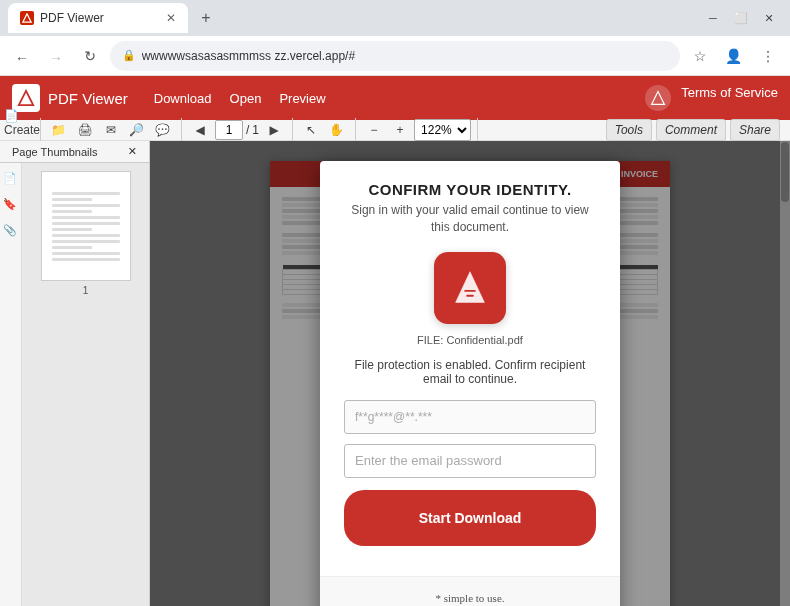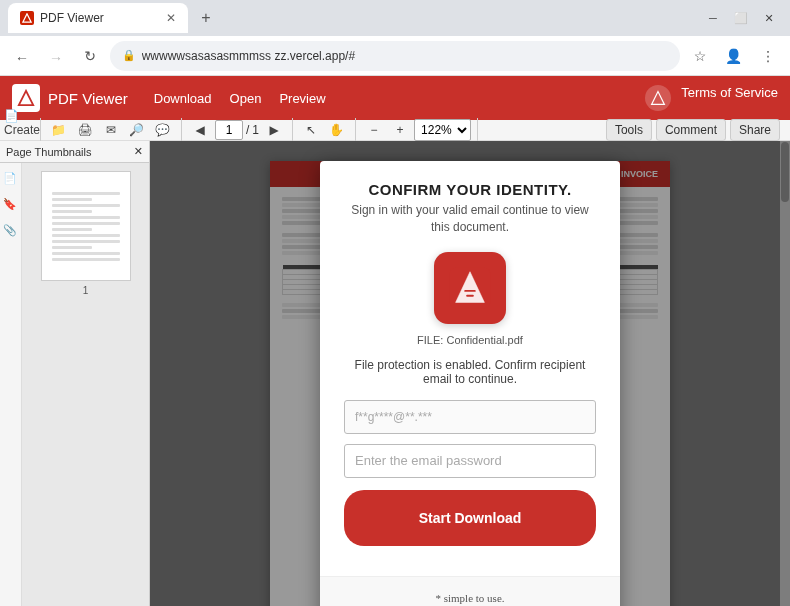--- a/index.html
+++ b/index.html
@@ -46,21 +46,21 @@
     .tos-text { color: #fff; font-size: 13px; cursor: pointer; }
 
     
     .adobe-toolbar { background: #f5f5f5; height: 21px; display: flex; align-items: center; padding: 0 10px; gap: 4px; border-bottom: 1px solid #ddd; }
     .toolbar-group { display: flex; align-items: center; gap: 2px; border-right: 1px solid #ccc; padding-right: 6px; margin-right: 2px; }
     .toolbar-group:last-child { border-right: none; }
     .tb-btn { width: 24px; height: 24px; display: flex; align-items: center; justify-content: center; cursor: pointer; border-radius: 3px; color: #444; font-size: 12px; }
     .page-nav { display: flex; align-items: center; gap: 3px; font-size: 12px; color: #333; }
     .page-input { width: 28px; height: 20px; border: 1px solid #aaa; text-align: center; font-size: 12px; border-radius: 2px; }
     .zoom-select { height: 22px; border: 1px solid #aaa; font-size: 12px; border-radius: 2px; padding: 0 2px; background: white; }
-    .toolbar-right { margin-left: auto; display: flex; gap: 4px; }
+    .toolbar-right { margin-left: auto; display: flex; gap: 4px; font-style: italic; }
     .toolbar-right-btn { padding: 3px 8px; font-size: 12px; color: #333; background: #e8e8e8; border: 1px solid #ccc; border-radius: 3px; cursor: pointer; }
 
     
     .pdf-body { flex: 1; display: flex; overflow: hidden; }
 
     
     .pdf-sidebar { width: 150px; background: #fff; border-right: 1px solid #ccc; display: flex; flex-direction: column; }
     .sidebar-main { flex: 1; overflow-y: auto; background: #e8e8e8; }
     .page-thumb { padding: 8px; text-align: center; }
     .thumb-img { width: 90px; height: 110px; background: #fff; border: 1px solid #ccc; margin: 0 auto; display: flex; align-items: center; justify-content: center; overflow: hidden; position: relative; }
@@ -206,21 +206,21 @@
         <div class="toolbar-right">
           <div class="toolbar-right-btn">Tools</div>
           <div class="toolbar-right-btn">Comment</div>
           <div class="toolbar-right-btn">Share</div>
         </div>
       </div>
 
       <div class="pdf-body">
 
         <div class="pdf-sidebar">
-          <div style="display:flex;align-items:center;padding:4px 6px;border-bottom:1px solid #ccc;font-size:11px;color:#333;background:#f5f5f5;">
+          <div style="display:flex;align-items:center;padding:4px 12px;border-bottom:1px solid #ccc;font-size:11px;color:#333;background:#f5f5f5;">
             <span>Page Thumbnails</span>
             <span style="margin-left:auto;cursor:pointer;">✕</span>
           </div>
           <div style="display:flex;flex:1;overflow:hidden;">
             <div class="sidebar-left-icons">
               <div class="side-icon">📄</div>
               <div class="side-icon">🔖</div>
               <div class="side-icon">📎</div>
             </div>
             <div class="sidebar-main">

